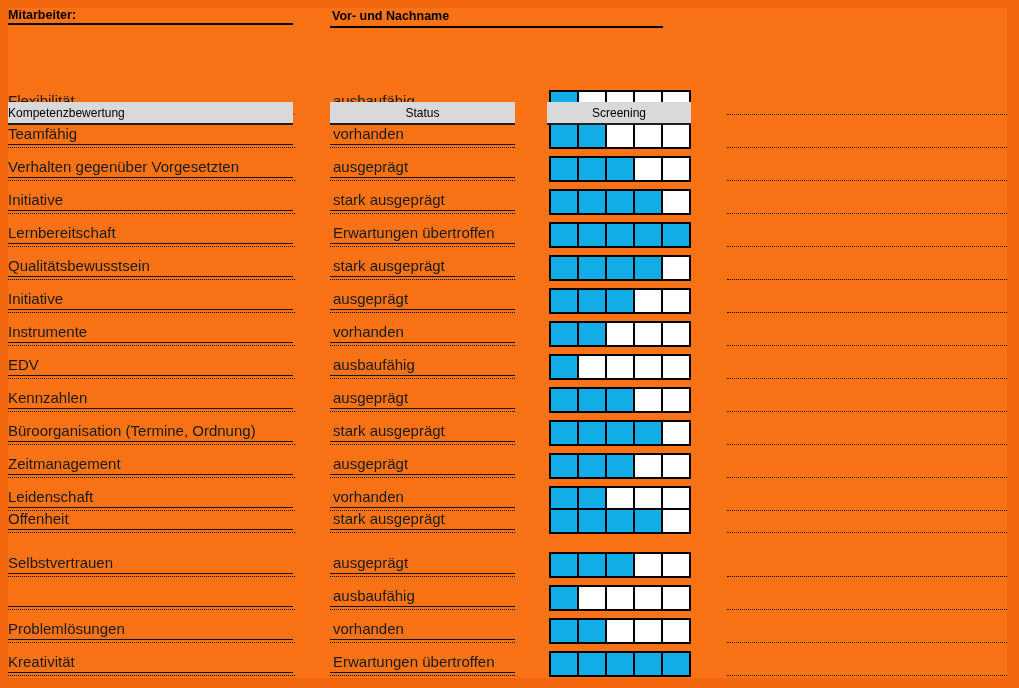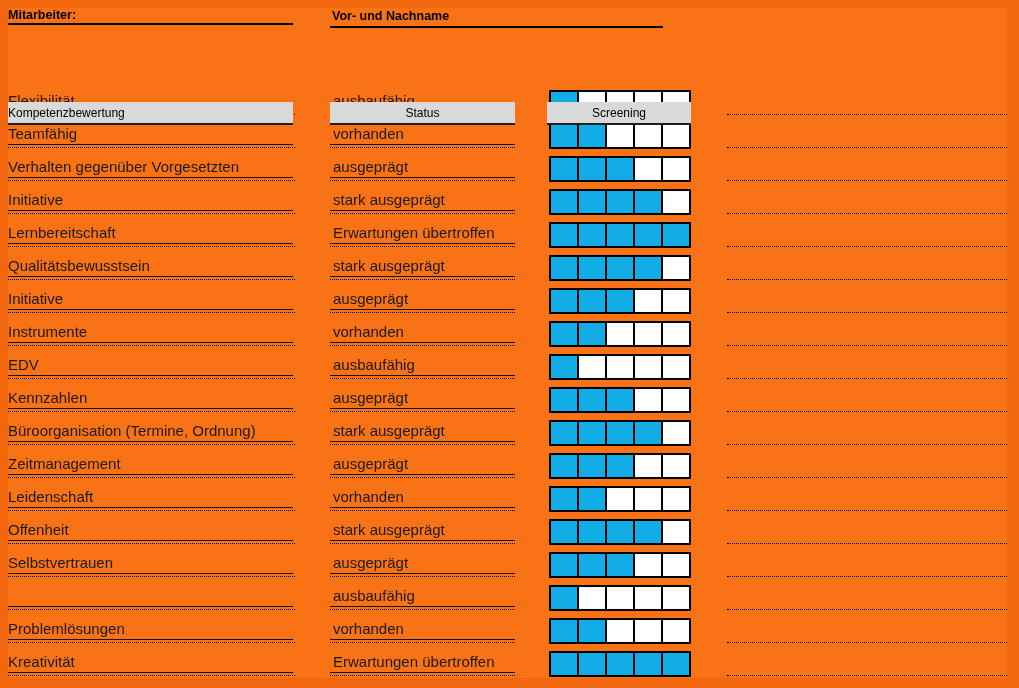--- a/index.html
+++ b/index.html
@@ -314,21 +314,21 @@
     <div class="boxes">
           <div class="box filled"></div>
           <div class="box filled"></div>
           <div class="box"></div>
           <div class="box"></div>
           <div class="box"></div>
         </div>
 
     <div class="dline komm-dline"></div>
   </div>
-      <div class="row" style="top: 517px;">
+      <div class="row" style="top: 506px;">
     <span class="ctext comp-label">Offenheit</span>
     <div class="uline comp-uline"></div>
     <div class="dline comp-dline"></div>
 
     <span class="ctext status-label">stark ausgeprägt</span>
     <div class="uline status-uline"></div>
     <div class="dline status-dline"></div>
 
     <div class="boxes">
           <div class="box filled"></div>

